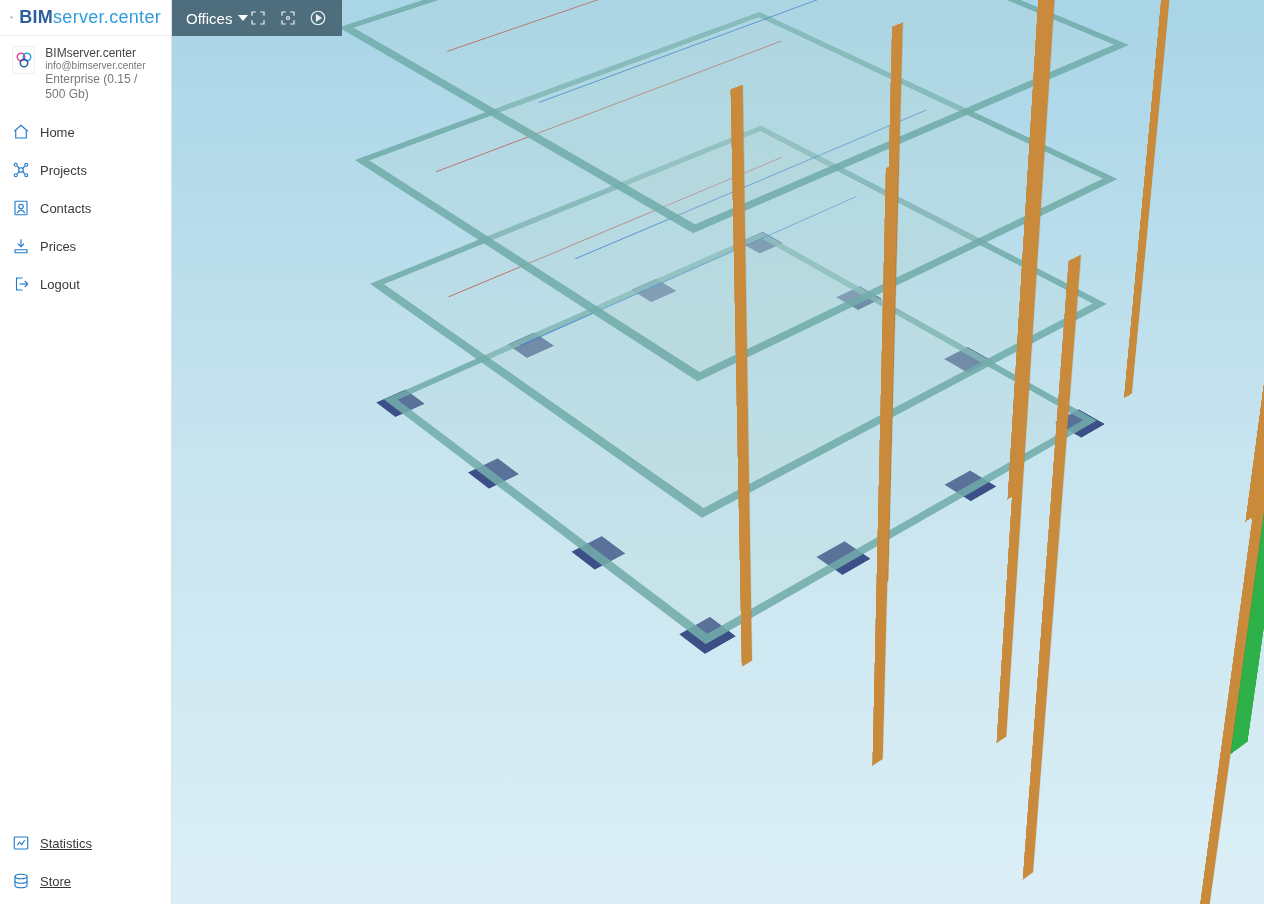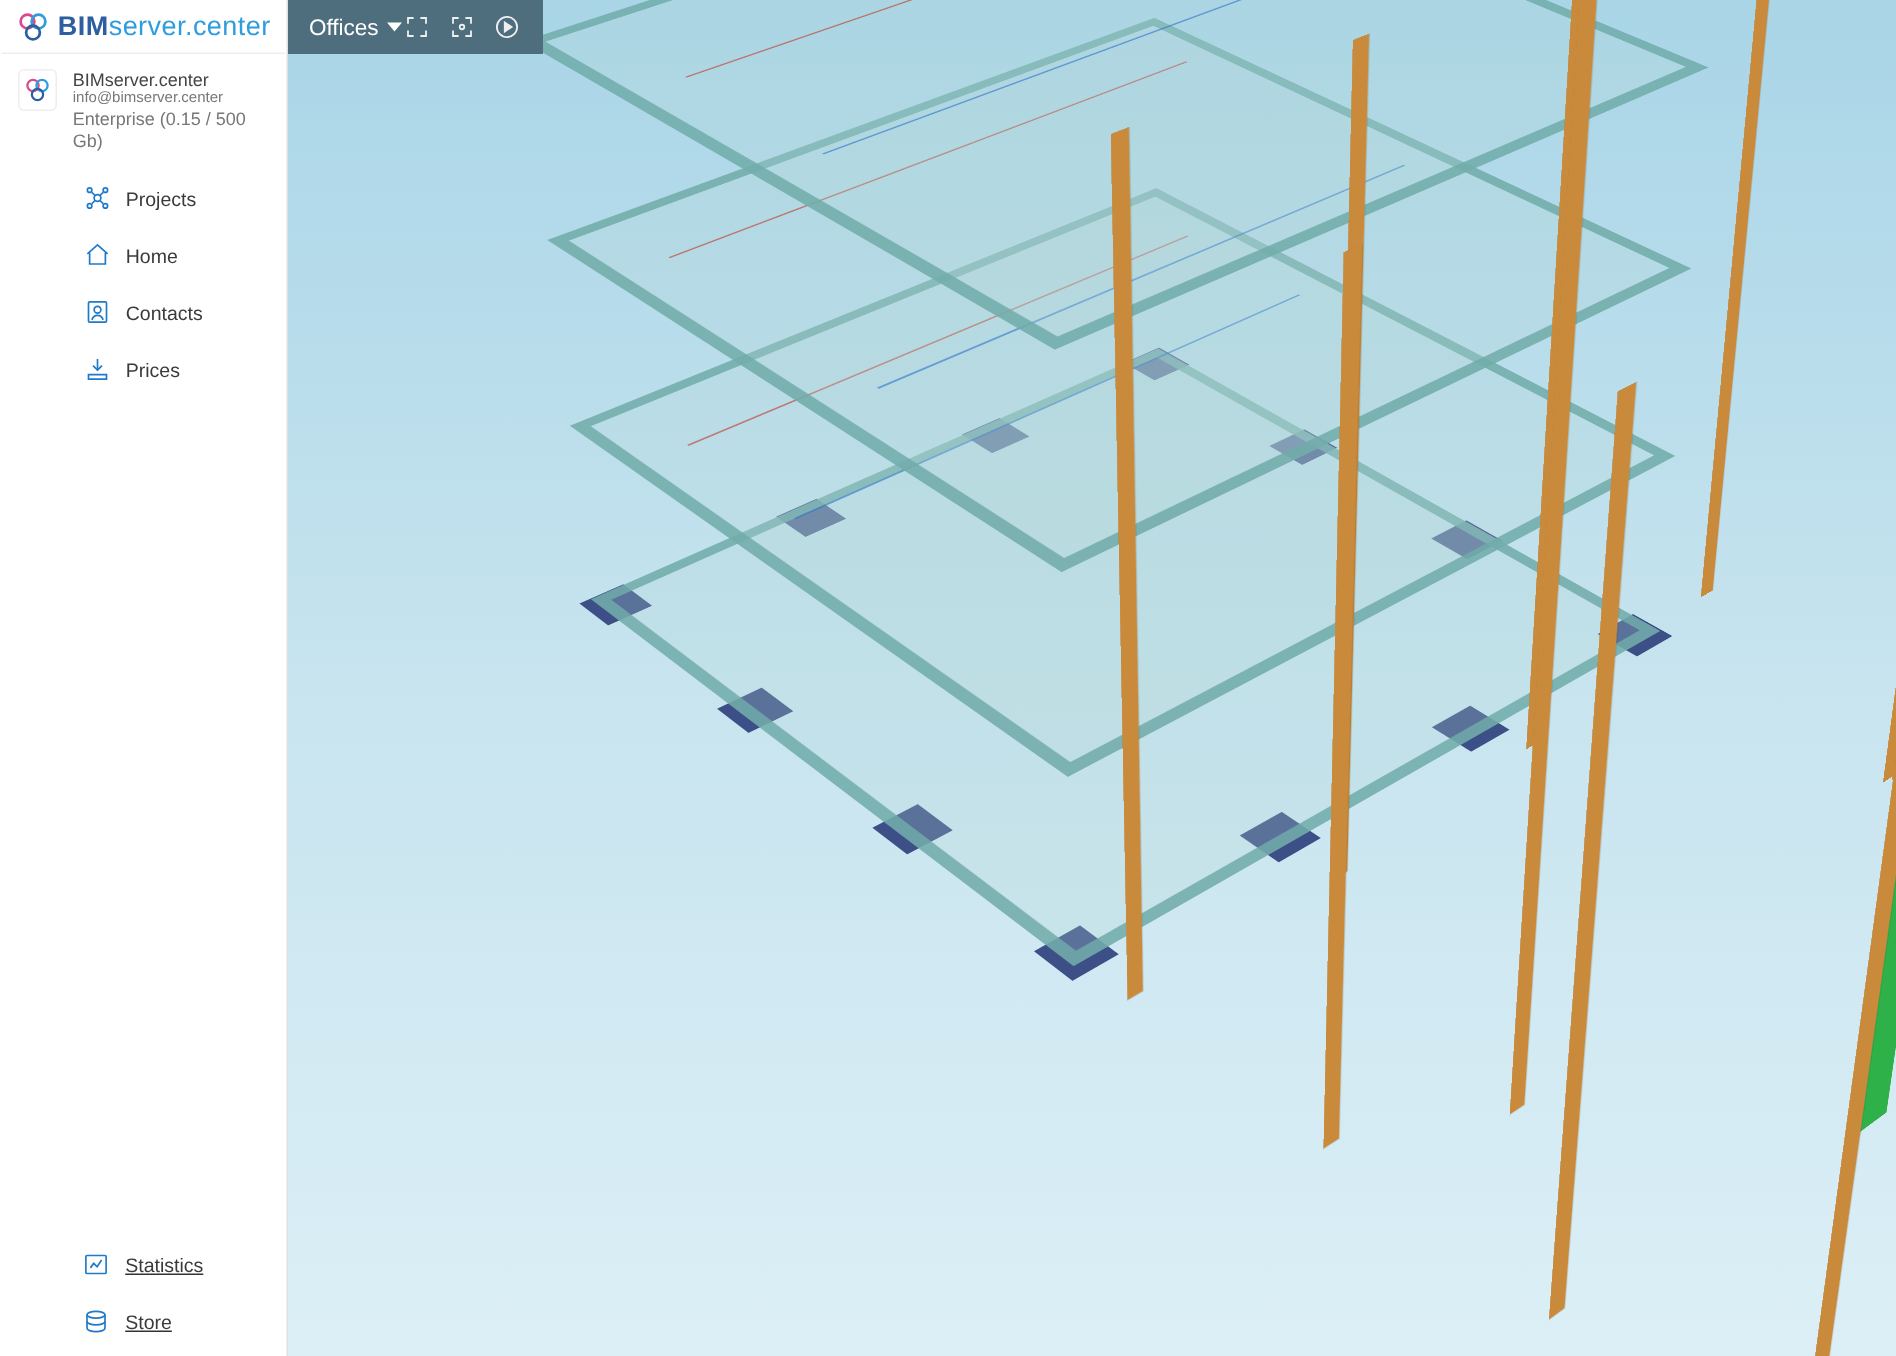--- a/index.html
+++ b/index.html
@@ -8,29 +8,28 @@
     width: 1264px;
     height: 904px;
     overflow: hidden;
     display: flex;
     background: #fff;
     color: #333;
   }
 
   
   .sidebar {
-    width: 192px;
+    width: 172px;
     height: 100%;
     background: #ffffff;
     border-right: 1px solid #e0e0e0;
     display: flex;
     flex-direction: column;
     position: relative;
     z-index: 10;
-    align-items: center;
   }
   .brand {
     height: 36px;
     padding: 0 10px;
     display: flex;
     align-items: center;
     border-bottom: 1px solid #eee;
   }
   .brand-logo {
     width: 22px; height: 22px; margin-right: 6px;
@@ -213,58 +212,68 @@
       <div class="profile-name">BIMserver.center</div>
       <div class="profile-email">info@bimserver.center</div>
       <div class="profile-plan">Enterprise (0.15 / 500 Gb)</div>
     </div>
   </div>
 
   <ul class="nav">
     <li>
       <span class="icon">
         <svg viewBox="0 0 24 24" fill="none" stroke="currentColor" stroke-width="1.5">
+            <path d="M3 11 12 3l9 8"></path>
+            <path d="M5 10v10h14V10"></path>
+          </svg>
+      </span>
+      <span>Home</span>
+    </li>
+    <li>
+      <span class="icon">
+        <svg viewBox="0 0 24 24" fill="none" stroke="currentColor" stroke-width="1.5">
             <circle cx="12" cy="12" r="3"></circle>
             <circle cx="5" cy="5" r="2"></circle>
             <circle cx="19" cy="5" r="2"></circle>
             <circle cx="5" cy="19" r="2"></circle>
             <circle cx="19" cy="19" r="2"></circle>
             <path d="M7 7l3 3M17 7l-3 3M7 17l3-3M17 17l-3-3"></path>
           </svg>
       </span>
       <span>Projects</span>
     </li>
     <li>
       <span class="icon">
         <svg viewBox="0 0 24 24" fill="none" stroke="currentColor" stroke-width="1.5">
-            <path d="M3 11 12 3l9 8"></path>
-            <path d="M5 10v10h14V10"></path>
-          </svg>
-      </span>
-      <span>Home</span>
-    </li>
-    <li>
-      <span class="icon">
-        <svg viewBox="0 0 24 24" fill="none" stroke="currentColor" stroke-width="1.5">
             <rect x="4" y="3" width="16" height="18" rx="1"></rect>
             <circle cx="12" cy="10" r="3"></circle>
             <path d="M7 19c1-3 3-4 5-4s4 1 5 4"></path>
           </svg>
       </span>
       <span>Contacts</span>
     </li>
     <li>
       <span class="icon">
         <svg viewBox="0 0 24 24" fill="none" stroke="currentColor" stroke-width="1.5">
             <path d="M12 3v10"></path>
             <path d="M8 9l4 4 4-4"></path>
             <path d="M4 17h16v4H4z"></path>
           </svg>
       </span>
       <span>Prices</span>
+    </li>
+    <li>
+      <span class="icon">
+        <svg viewBox="0 0 24 24" fill="none" stroke="currentColor" stroke-width="1.5">
+            <path d="M14 4h-8v16h8"></path>
+            <path d="M10 12h10"></path>
+            <path d="M17 8l4 4-4 4"></path>
+          </svg>
+      </span>
+      <span>Logout</span>
     </li>
   </ul>
 
   <div class="spacer"></div>
 
   <ul class="nav bottom">
     <li>
       <span class="icon">
         <svg viewBox="0 0 24 24" fill="none" stroke="currentColor" stroke-width="1.5">
             <rect x="3" y="4" width="18" height="16" rx="1"></rect>

